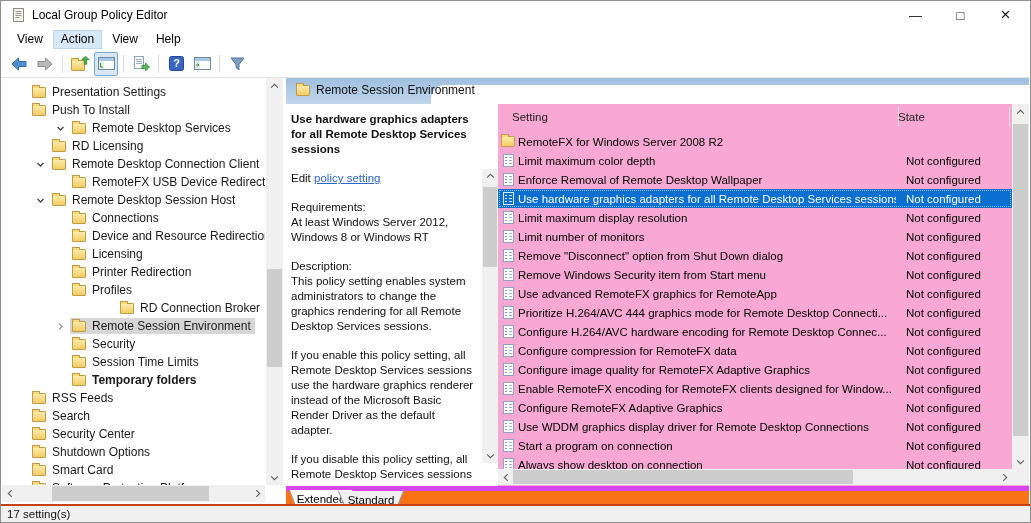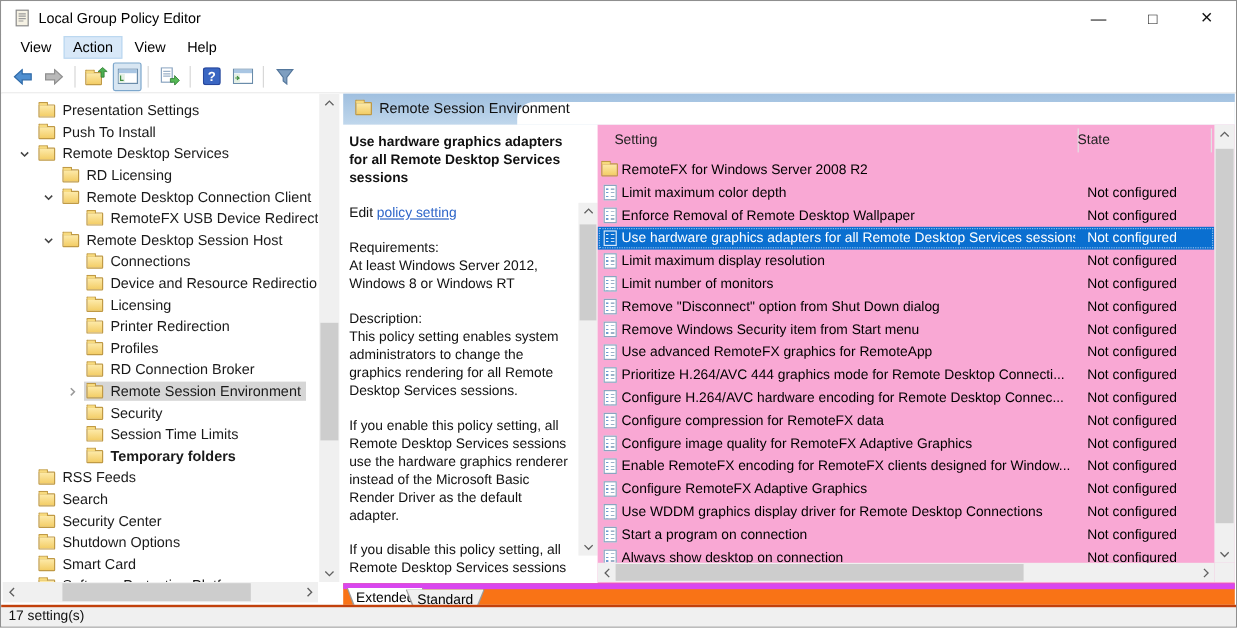--- a/index.html
+++ b/index.html
@@ -224,21 +224,21 @@
               <span class="tlabel">Presentation Settings</span>
             </span>
           </div>
           <div class="titem" style="padding-left: 8px;">
             <span class="expander"></span>
             <span class="hl">
               <span class="folder"></span>
               <span class="tlabel">Push To Install</span>
             </span>
           </div>
-          <div class="titem" style="padding-left: 8px;">
+          <div class="titem" style="padding-left: 20px; margin-left: 28px;">
             <span class="expander">
               <svg width="9" height="9" viewBox="0 0 9 9">
                 <polyline points="1.5,3 4.5,6 7.5,3" fill="none" stroke="#444" stroke-width="1.3"></polyline>
               </svg>
             </span>
             <span class="hl">
               <span class="folder"></span>
               <span class="tlabel">Remote Desktop Services</span>
             </span>
           </div>
@@ -306,21 +306,21 @@
               <span class="tlabel">Printer Redirection</span>
             </span>
           </div>
           <div class="titem" style="padding-left: 48px;">
             <span class="expander"></span>
             <span class="hl">
               <span class="folder"></span>
               <span class="tlabel">Profiles</span>
             </span>
           </div>
-          <div class="titem" style="padding-left: 48px;">
+          <div class="titem" style="padding-left: 48px; gap: 48px;">
             <span class="expander"></span>
             <span class="hl">
               <span class="folder"></span>
               <span class="tlabel">RD Connection Broker</span>
             </span>
           </div>
           <div class="titem" style="padding-left: 48px;">
             <span class="expander">
               <svg width="9" height="9" viewBox="0 0 9 9">
                 <polyline points="3,1.5 6,4.5 3,7.5" fill="none" stroke="#9a9a9a" stroke-width="1.3"></polyline>

